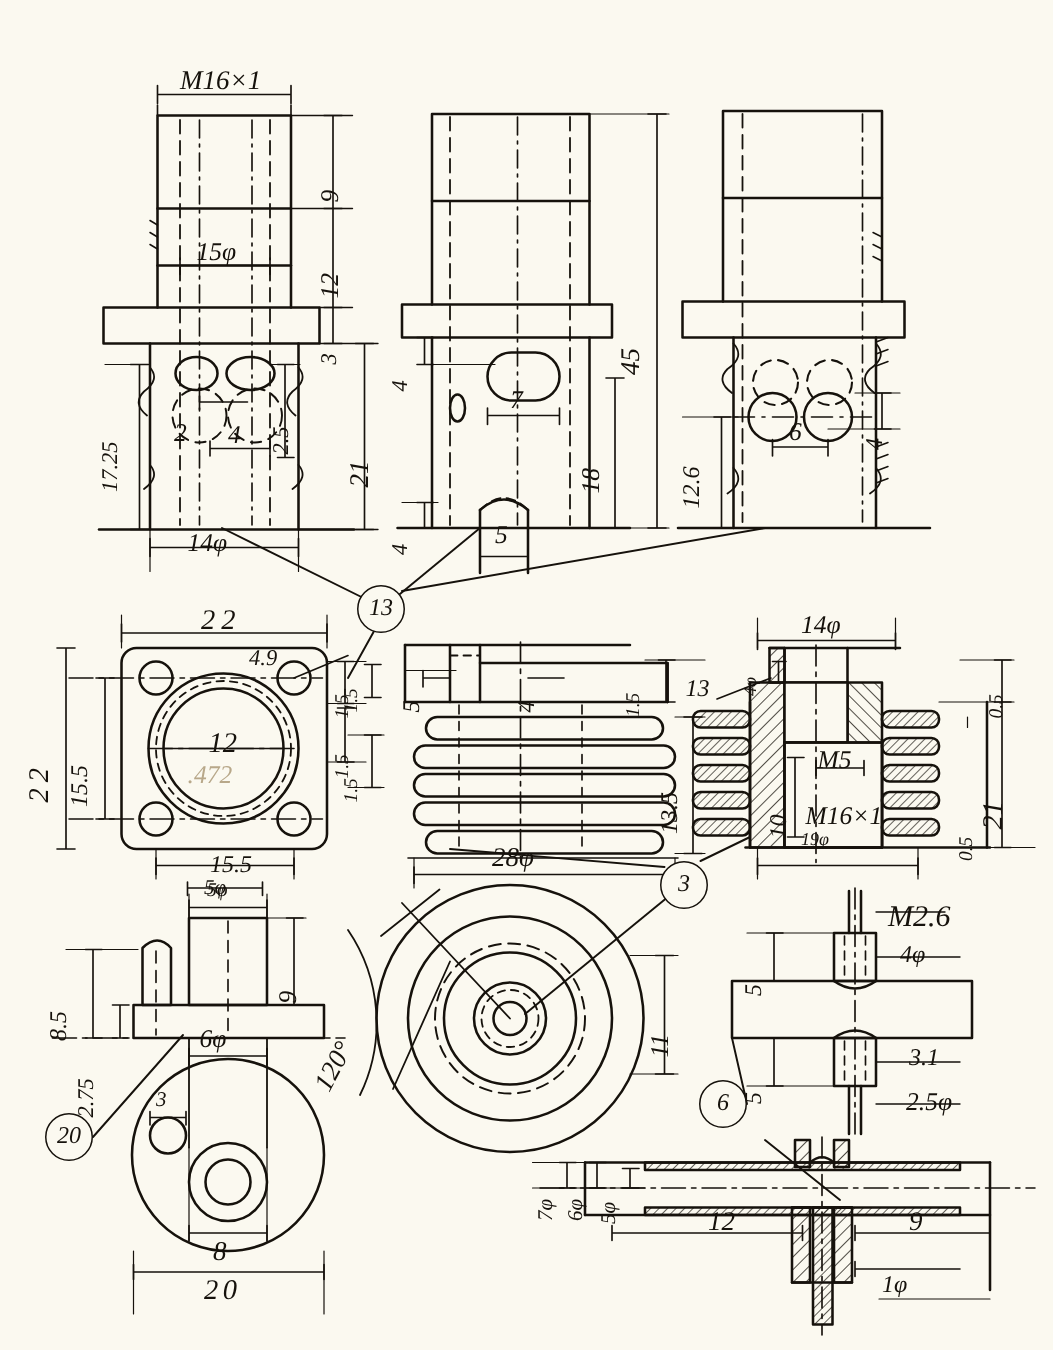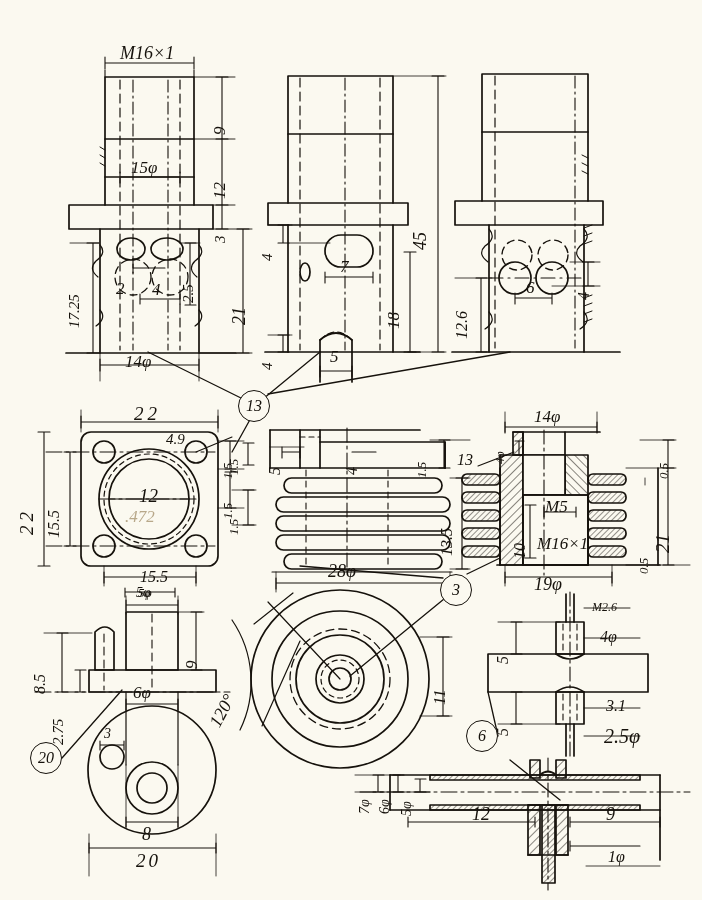--- a/index.html
+++ b/index.html
@@ -479,49 +479,49 @@
   <div class="lbl r90" style="left:240px;top:462px;font-size:13px;">1.5</div>
   <div class="lbl r90" style="left:240px;top:522px;font-size:13px;">1.5</div>
   <div class="lbl" style="left:328px;top:562px;font-size:18px;">28φ</div>
 
   <div class="lbl" style="left:534px;top:408px;font-size:17px;">14φ</div>
   <div class="lbl r90" style="left:506px;top:452px;font-size:12px;">4φ</div>
   <div class="lbl" style="left:457px;top:452px;font-size:16px;">13</div>
   <div class="lbl r90" style="left:528px;top:543px;font-size:16px;">10</div>
   <div class="lbl" style="left:545px;top:498px;font-size:17px;">M5</div>
   <div class="lbl" style="left:537px;top:535px;font-size:17px;">M16×1</div>
-  <div class="lbl" style="left:534px;top:575px;font-size:18px;">19φ</div>
+  <div class="lbl" style="left:534px;top:553px;font-size:12px;">19φ</div>
   <div class="lbl r90" style="left:670px;top:466px;font-size:13px;">0.5</div>
   <div class="lbl r90" style="left:672px;top:534px;font-size:19px;">21</div>
   <div class="lbl r90" style="left:650px;top:561px;font-size:13px;">0.5</div>
 
   <div class="lbl r90" style="left:448px;top:688px;font-size:17px;">11</div>
 
   <div class="lbl r90" style="left:48px;top:678px;font-size:16px;">8.5</div>
   <div class="lbl r90" style="left:66px;top:730px;font-size:15px;">2.75</div>
   <div class="lbl" style="left:136px;top:586px;font-size:14px;">5φ</div>
   <div class="lbl r90" style="left:200px;top:652px;font-size:17px;">9</div>
   <div class="lbl" style="left:133px;top:684px;font-size:17px;">6φ</div>
   <div class="lbl" style="left:104px;top:727px;font-size:14px;">3</div>
   <div class="lbl" style="left:142px;top:825px;font-size:18px;">8</div>
   <div class="lbl" style="left:136px;top:851px;font-size:19px;letter-spacing:3px;">20</div>
   <div class="lbl rot120" style="left:222px;top:712px;font-size:18px;">120°</div>
 
-  <div class="lbl" style="left:592px;top:601px;font-size:12px;">M2.6</div>
+  <div class="lbl" style="left:592px;top:601px;font-size:20px;">M2.6</div>
   <div class="lbl" style="left:600px;top:629px;font-size:16px;">4φ</div>
   <div class="lbl r90" style="left:511px;top:648px;font-size:16px;">5</div>
   <div class="lbl r90" style="left:511px;top:720px;font-size:16px;">5</div>
   <div class="lbl" style="left:606px;top:698px;font-size:16px;">3.1</div>
-  <div class="lbl" style="left:604px;top:726px;font-size:20px;">2.5φ</div>
+  <div class="lbl" style="left:604px;top:726px;font-size:17px;">2.5φ</div>
 
   <div class="lbl r90" style="left:372px;top:800px;font-size:14px;">7φ</div>
   <div class="lbl r90" style="left:392px;top:800px;font-size:14px;">6φ</div>
   <div class="lbl r90" style="left:414px;top:802px;font-size:14px;">5φ</div>
   <div class="lbl" style="left:472px;top:805px;font-size:18px;">12</div>
   <div class="lbl" style="left:606px;top:805px;font-size:18px;">9</div>
-  <div class="lbl" style="left:588px;top:849px;font-size:16px;margin-left:20px;">1φ</div>
+  <div class="lbl" style="left:588px;top:849px;font-size:16px;">1φ</div>
 
   <div class="balloon" style="left:238px;top:390px;">13</div>
   <div class="balloon" style="left:440px;top:574px;">3</div>
   <div class="balloon" style="left:30px;top:742px;">20</div>
   <div class="balloon" style="left:466px;top:720px;">6</div>
 
 </div>
 
 </body></html>

